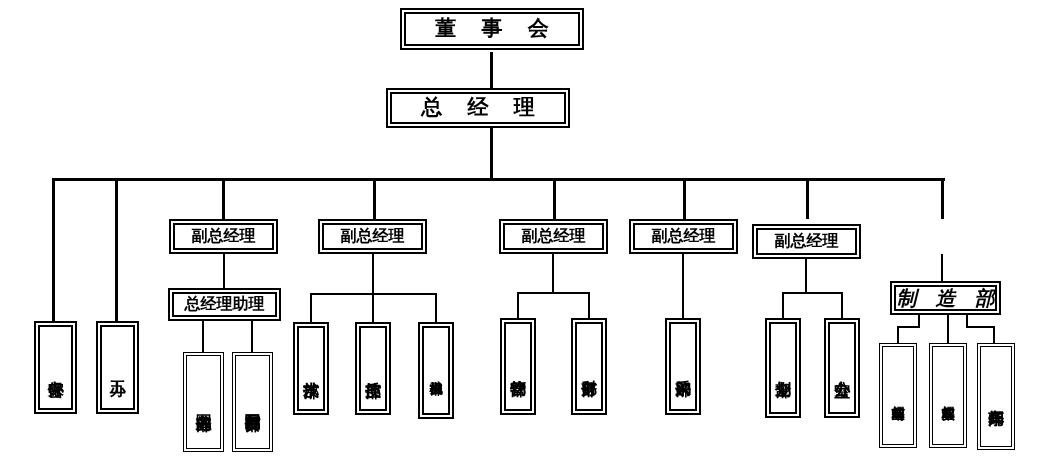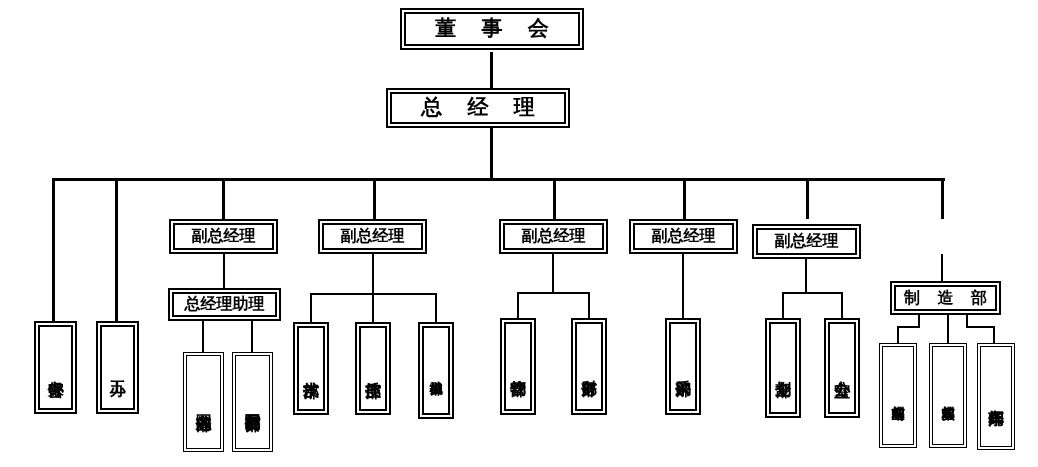--- a/index.html
+++ b/index.html
@@ -69,21 +69,21 @@
   .v-text {
     writing-mode: vertical-rl;
     text-orientation: upright;
     white-space: nowrap;
     letter-spacing: 0px;
   }
 
   
   .fs-top   { font-size: 21px; letter-spacing: 9px; text-indent: 9px; }
   .fs-mgr   { font-size: 16px; letter-spacing: 0px; }
-  .fs-mgr-sp{ font-size: 16px; letter-spacing: 6px; text-indent: 6px; }
+  .fs-mgr-sp{ font-size: 20px; letter-spacing: 6px; text-indent: 6px; font-style: italic; }
   .fs-dept  { font-size: 16px; }
   .fs-small { font-size: 13px; }
 </style>
 </head>
 <body>
 
 <div id="chart-root">
 
   <div class="line" style="left:490px; top:52px; width:3px; height:36px;"></div>
 

